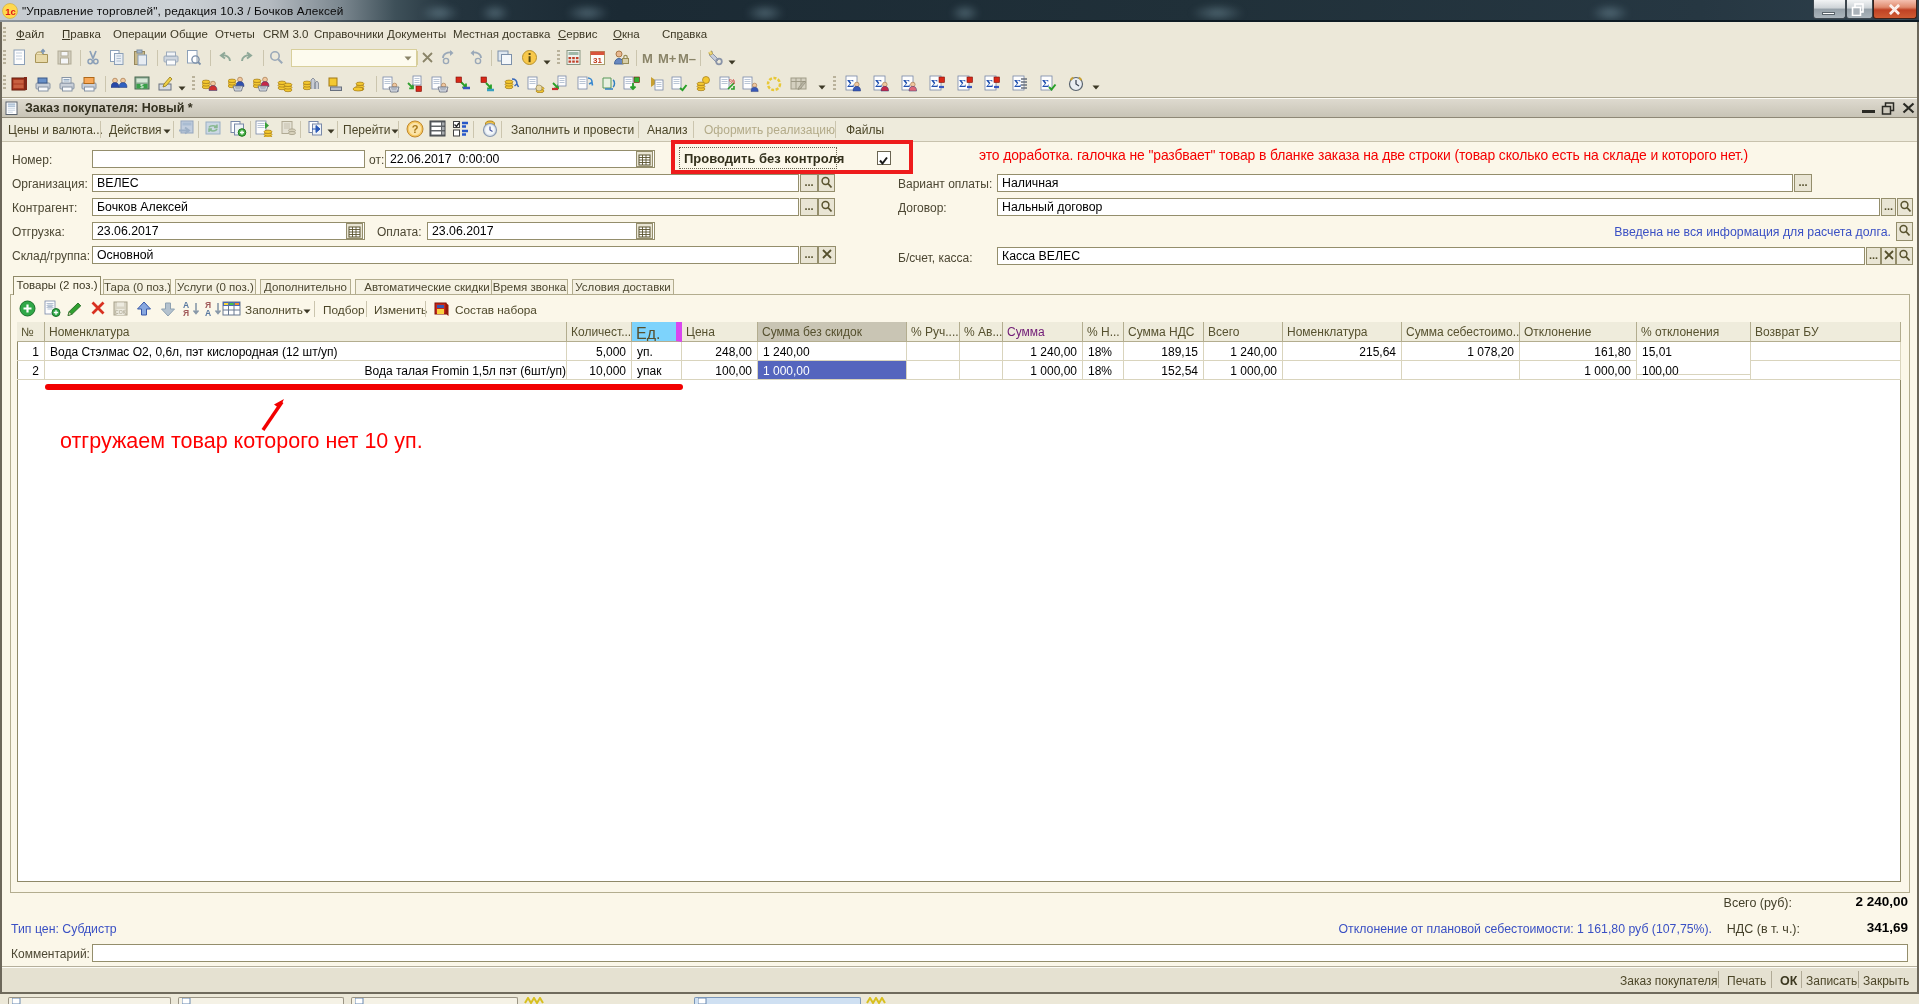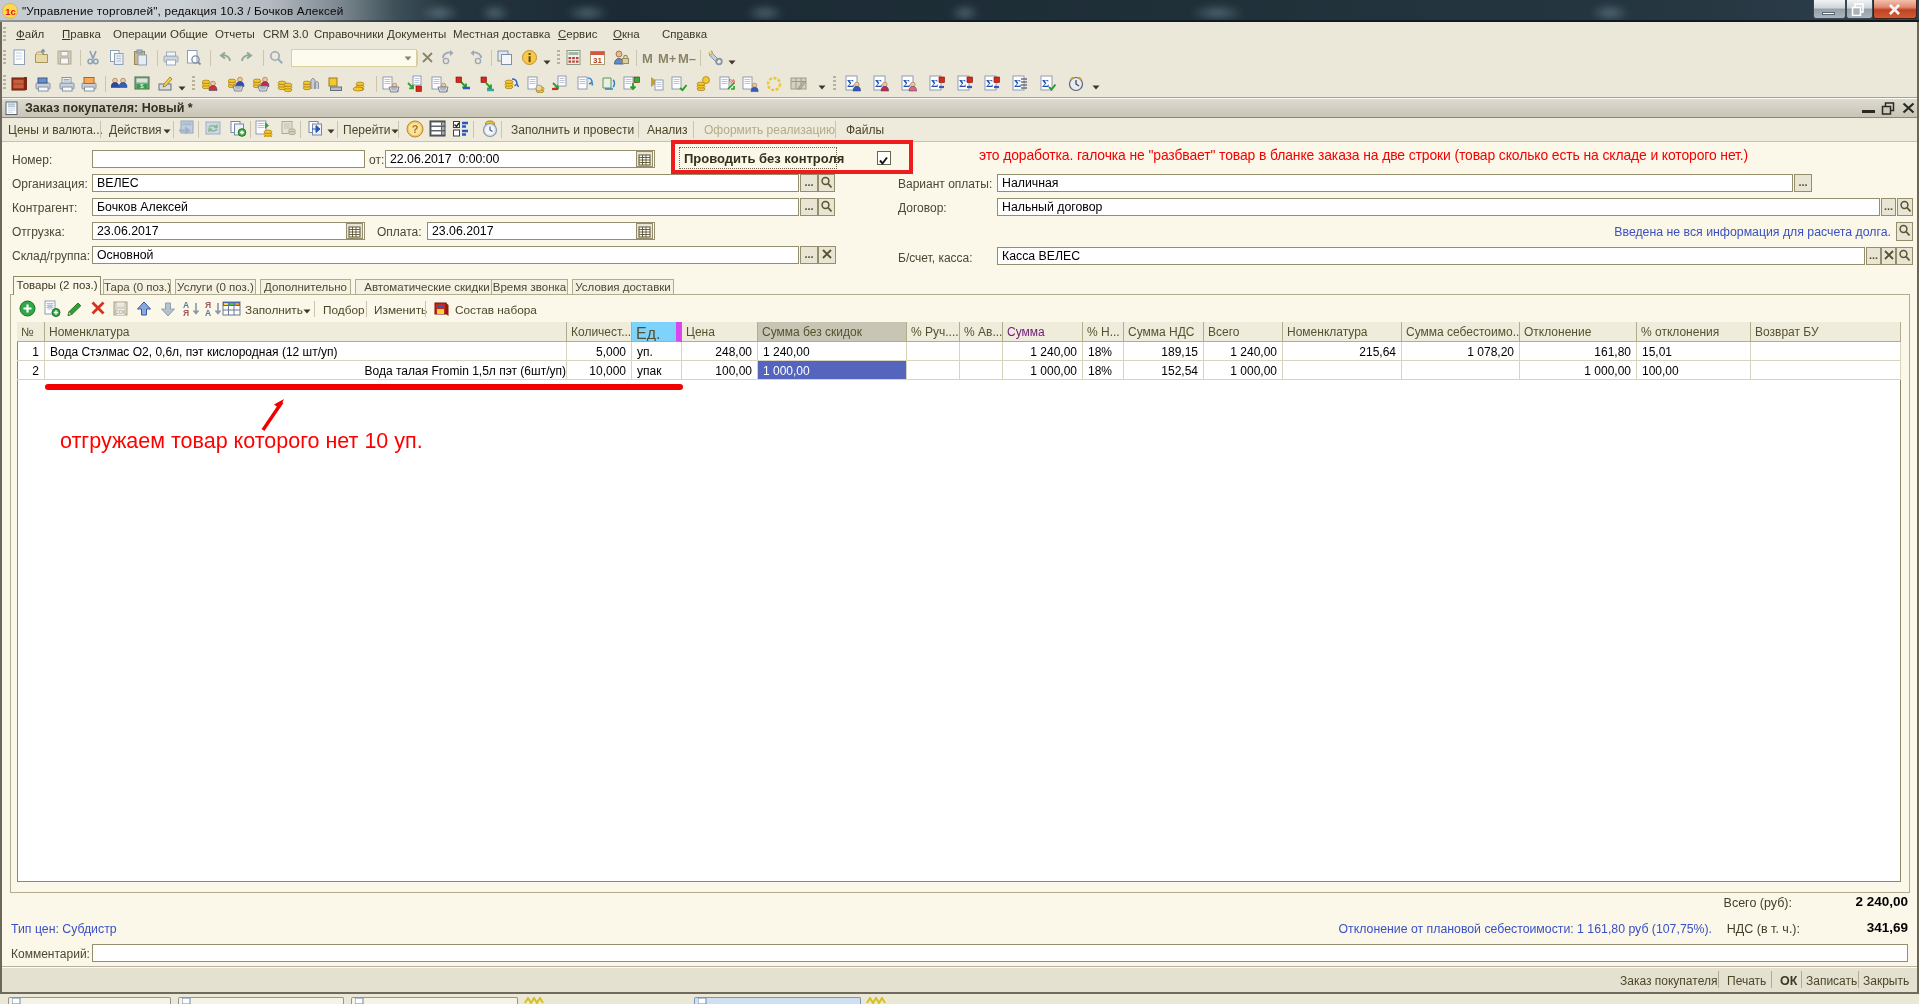--- a/index.html
+++ b/index.html
@@ -723,21 +723,21 @@
 <div class="ab" style="left:758px;top:342px;width:149px;height:19px;border-right:1px solid #d9d4bd;border-bottom:1px solid #d9d4bd;box-sizing:border-box;font-size:12px;color:#000;text-align:left;padding:3px 0 0 5px;white-space:nowrap;overflow:hidden;">1 240,00</div>
 <div class="ab" style="left:907px;top:342px;width:53px;height:19px;border-right:1px solid #d9d4bd;border-bottom:1px solid #d9d4bd;box-sizing:border-box;font-size:12px;color:#000;text-align:left;padding:3px 0 0 5px;white-space:nowrap;overflow:hidden;"></div>
 <div class="ab" style="left:960px;top:342px;width:43px;height:19px;border-right:1px solid #d9d4bd;border-bottom:1px solid #d9d4bd;box-sizing:border-box;font-size:12px;color:#000;text-align:left;padding:3px 0 0 5px;white-space:nowrap;overflow:hidden;"></div>
 <div class="ab" style="left:1003px;top:342px;width:80px;height:19px;border-right:1px solid #d9d4bd;border-bottom:1px solid #d9d4bd;box-sizing:border-box;font-size:12px;color:#000;text-align:right;padding:3px 5px 0 0;white-space:nowrap;overflow:hidden;">1 240,00</div>
 <div class="ab" style="left:1083px;top:342px;width:41px;height:19px;border-right:1px solid #d9d4bd;border-bottom:1px solid #d9d4bd;box-sizing:border-box;font-size:12px;color:#000;text-align:left;padding:3px 0 0 5px;white-space:nowrap;overflow:hidden;">18%</div>
 <div class="ab" style="left:1124px;top:342px;width:80px;height:19px;border-right:1px solid #d9d4bd;border-bottom:1px solid #d9d4bd;box-sizing:border-box;font-size:12px;color:#000;text-align:right;padding:3px 5px 0 0;white-space:nowrap;overflow:hidden;">189,15</div>
 <div class="ab" style="left:1204px;top:342px;width:79px;height:19px;border-right:1px solid #d9d4bd;border-bottom:1px solid #d9d4bd;box-sizing:border-box;font-size:12px;color:#000;text-align:right;padding:3px 5px 0 0;white-space:nowrap;overflow:hidden;">1 240,00</div>
 <div class="ab" style="left:1283px;top:342px;width:119px;height:19px;border-right:1px solid #d9d4bd;border-bottom:1px solid #d9d4bd;box-sizing:border-box;font-size:12px;color:#000;text-align:right;padding:3px 5px 0 0;white-space:nowrap;overflow:hidden;">215,64</div>
 <div class="ab" style="left:1402px;top:342px;width:118px;height:19px;border-right:1px solid #d9d4bd;border-bottom:1px solid #d9d4bd;box-sizing:border-box;font-size:12px;color:#000;text-align:right;padding:3px 5px 0 0;white-space:nowrap;overflow:hidden;">1 078,20</div>
 <div class="ab" style="left:1520px;top:342px;width:117px;height:19px;border-right:1px solid #d9d4bd;border-bottom:1px solid #d9d4bd;box-sizing:border-box;font-size:12px;color:#000;text-align:right;padding:3px 5px 0 0;white-space:nowrap;overflow:hidden;">161,80</div>
-<div class="ab" style="left:1637px;top:342px;width:114px;height:19px;border-right:1px solid #d9d4bd;border-bottom:1px solid #d9d4bd;box-sizing:border-box;font-size:12px;color:#000;text-align:left;padding:3px 0 0 5px;white-space:nowrap;overflow:hidden;">15,01</div>
+<div class="ab" style="left:1637px;top:342px;width:114px;height:33px;border-right:1px solid #d9d4bd;border-bottom:1px solid #d9d4bd;box-sizing:border-box;font-size:12px;color:#000;text-align:left;padding:3px 0 0 5px;white-space:nowrap;overflow:hidden;">15,01</div>
 <div class="ab" style="left:1751px;top:342px;width:150px;height:19px;border-right:1px solid #d9d4bd;border-bottom:1px solid #d9d4bd;box-sizing:border-box;font-size:12px;color:#000;text-align:left;padding:3px 0 0 5px;white-space:nowrap;overflow:hidden;"></div>
 <div class="ab" style="left:17px;top:361px;width:28px;height:19px;border-right:1px solid #d9d4bd;border-bottom:1px solid #d9d4bd;box-sizing:border-box;font-size:12px;color:#000;text-align:right;padding:3px 5px 0 0;white-space:nowrap;overflow:hidden;">2</div>
 <div class="ab" style="left:45px;top:361px;width:522px;height:19px;border-right:1px solid #d9d4bd;border-bottom:1px solid #d9d4bd;box-sizing:border-box;font-size:12px;color:#000;text-align:right;padding:3px 0 0 5px;white-space:nowrap;overflow:hidden;">Вода талая Fromin 1,5л пэт (6шт/уп)</div>
 <div class="ab" style="left:567px;top:361px;width:65px;height:19px;border-right:1px solid #d9d4bd;border-bottom:1px solid #d9d4bd;box-sizing:border-box;font-size:12px;color:#000;text-align:right;padding:3px 5px 0 0;white-space:nowrap;overflow:hidden;">10,000</div>
 <div class="ab" style="left:632px;top:361px;width:50px;height:19px;border-right:1px solid #d9d4bd;border-bottom:1px solid #d9d4bd;box-sizing:border-box;font-size:12px;color:#000;text-align:left;padding:3px 0 0 5px;white-space:nowrap;overflow:hidden;">упак</div>
 <div class="ab" style="left:682px;top:361px;width:76px;height:19px;border-right:1px solid #d9d4bd;border-bottom:1px solid #d9d4bd;box-sizing:border-box;font-size:12px;color:#000;text-align:right;padding:3px 5px 0 0;white-space:nowrap;overflow:hidden;">100,00</div>
 <div class="ab" style="left:758px;top:361px;width:149px;height:19px;border-right:1px solid #d9d4bd;border-bottom:1px solid #d9d4bd;box-sizing:border-box;font-size:12px;color:#000;text-align:left;padding:3px 0 0 5px;white-space:nowrap;overflow:hidden;background:#5565be;color:#fff;">1 000,00</div>
 <div class="ab" style="left:907px;top:361px;width:53px;height:19px;border-right:1px solid #d9d4bd;border-bottom:1px solid #d9d4bd;box-sizing:border-box;font-size:12px;color:#000;text-align:left;padding:3px 0 0 5px;white-space:nowrap;overflow:hidden;"></div>
 <div class="ab" style="left:960px;top:361px;width:43px;height:19px;border-right:1px solid #d9d4bd;border-bottom:1px solid #d9d4bd;box-sizing:border-box;font-size:12px;color:#000;text-align:left;padding:3px 0 0 5px;white-space:nowrap;overflow:hidden;"></div>
 <div class="ab" style="left:1003px;top:361px;width:80px;height:19px;border-right:1px solid #d9d4bd;border-bottom:1px solid #d9d4bd;box-sizing:border-box;font-size:12px;color:#000;text-align:right;padding:3px 5px 0 0;white-space:nowrap;overflow:hidden;">1 000,00</div>

